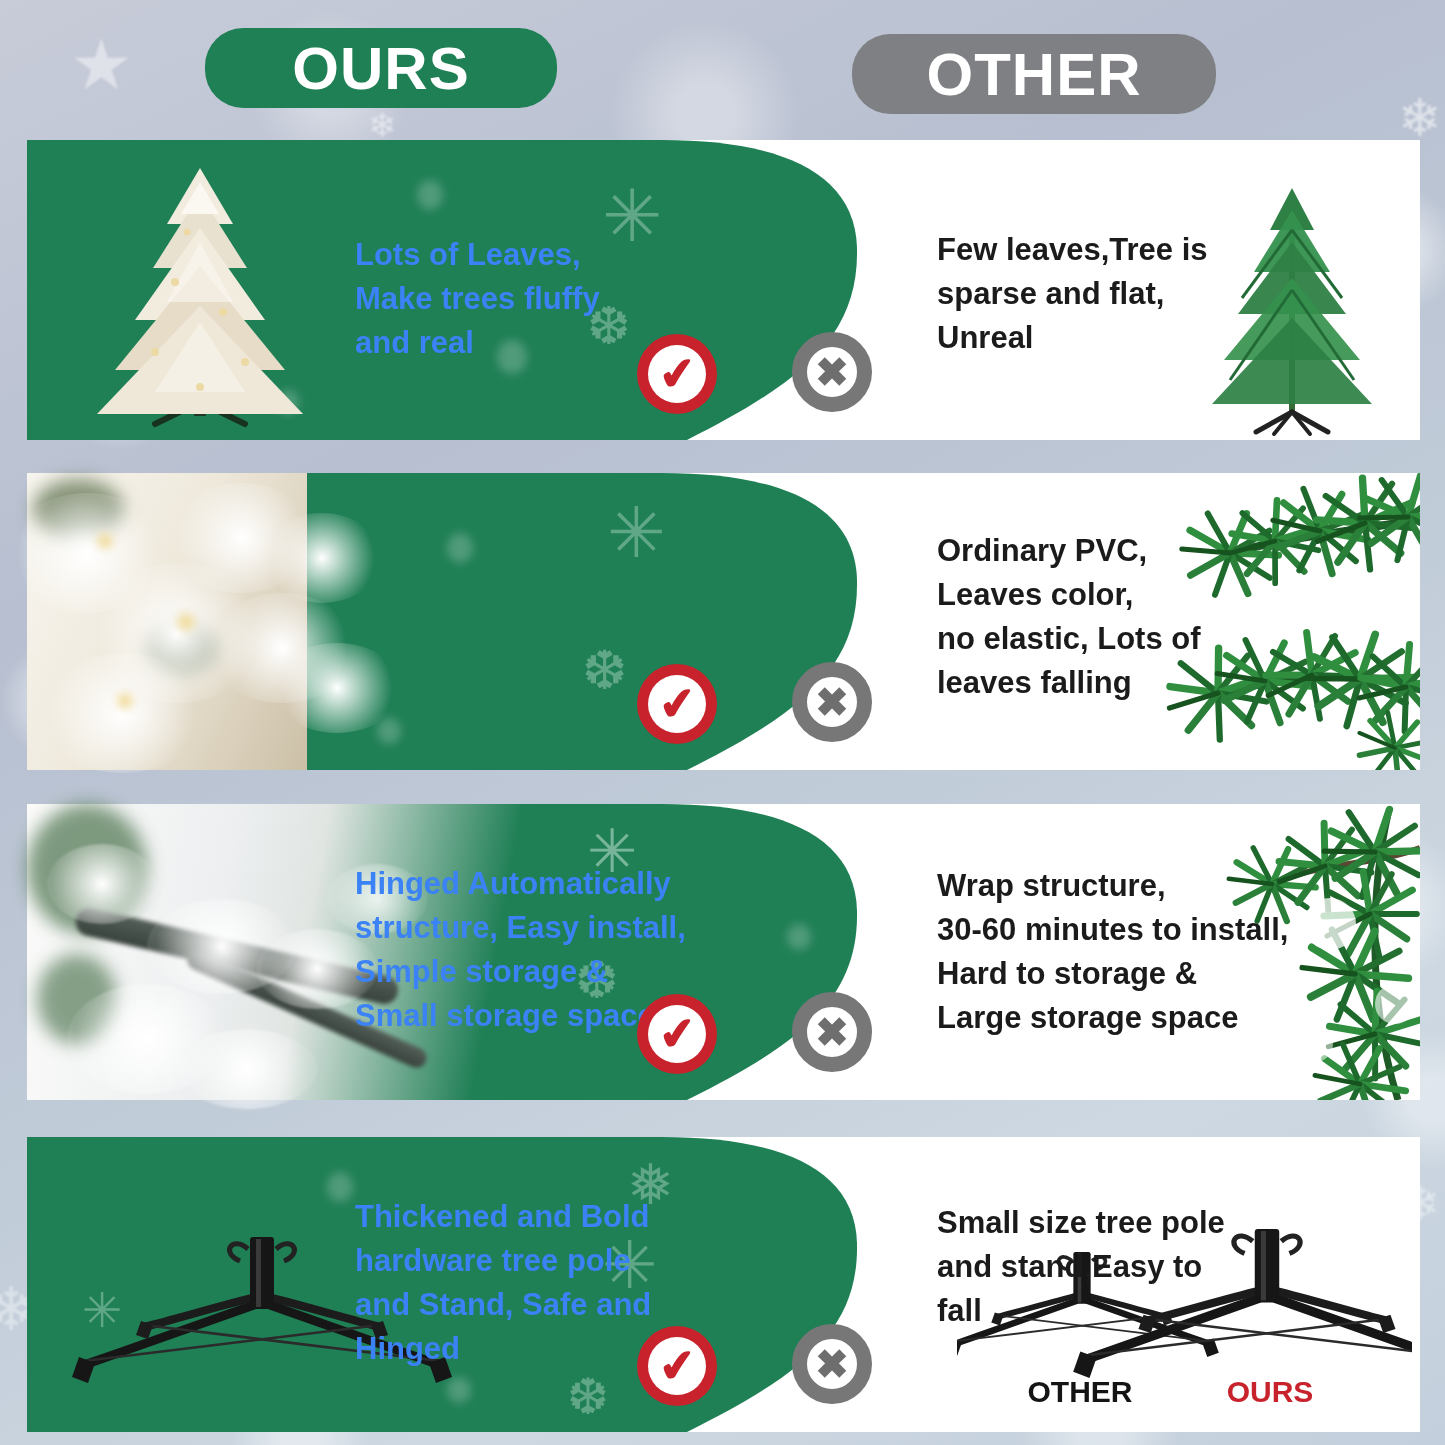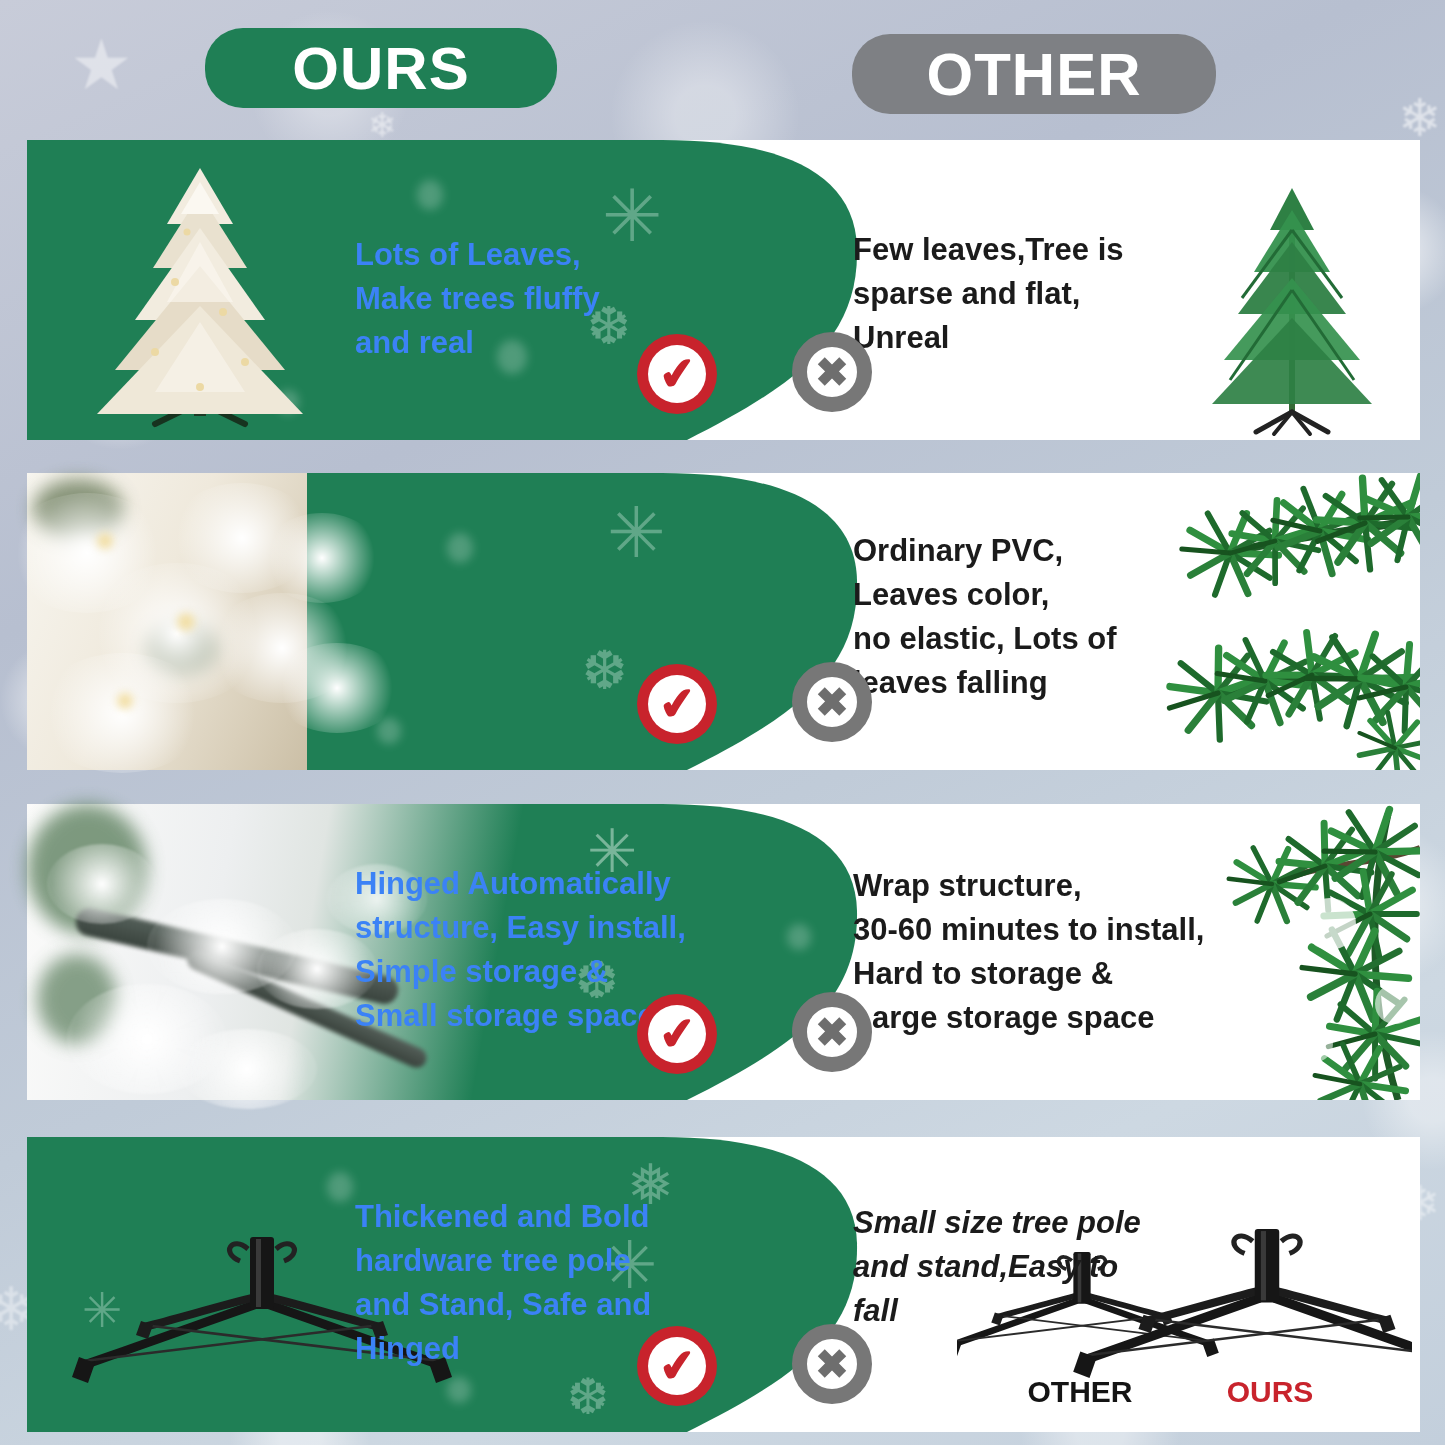--- a/index.html
+++ b/index.html
@@ -26,26 +26,26 @@
   
   .row{position:absolute;left:27px;width:1393px;background:#ffffff;}
   .row1{top:140px;height:300px;}
   .row2{top:473px;height:297px;}
   .row3{top:804px;height:296px;}
   .row4{top:1137px;height:295px;}
   .green-shape{position:absolute;left:0;top:0;width:860px;height:100%;}
   
   .ours-text{position:absolute;left:320px;color:#3b82f6;font-weight:bold;font-size:31px;
              line-height:44px;white-space:pre-line;z-index:6;margin-left:8px;}
-  .others-text{position:absolute;left:826px;color:#1b1b1b;font-weight:bold;font-size:31px;
+  .others-text{position:absolute;left:910px;color:#1b1b1b;font-weight:bold;font-size:31px;
                line-height:44px;white-space:pre-line;z-index:6;}
   .row1 .ours-text{top:93px;} .row1 .others-text{top:88px;}
   .row2 .ours-text{top:78px;} .row2 .others-text{top:56px;}
   .row3 .ours-text{top:58px;} .row3 .others-text{top:60px;}
-  .row4 .ours-text{top:58px;} .row4 .others-text{top:64px;font-style:italic;}
+  .row4 .ours-text{top:58px;} .row4 .others-text{top:64px;}
   
   .check-badge{position:absolute;left:610px;bottom:26px;width:80px;height:80px;border-radius:50%;
                background:#c8232c;display:flex;align-items:center;justify-content:center;z-index:8;}
   .check-inner{width:58px;height:58px;border-radius:50%;background:#fff;display:flex;
                align-items:center;justify-content:center;}
   .check-glyph{color:#c8232c;font-size:44px;font-weight:bold;transform:rotate(-6deg);line-height:1;}
   .x-badge{position:absolute;left:765px;bottom:28px;width:50px;height:50px;border-radius:50%;
            background:#ffffff;border:15px solid #777777;display:flex;align-items:center;
            justify-content:center;z-index:8;}
   .x-glyph{color:#6e6e6e;font-size:40px;font-weight:bold;line-height:1;}

